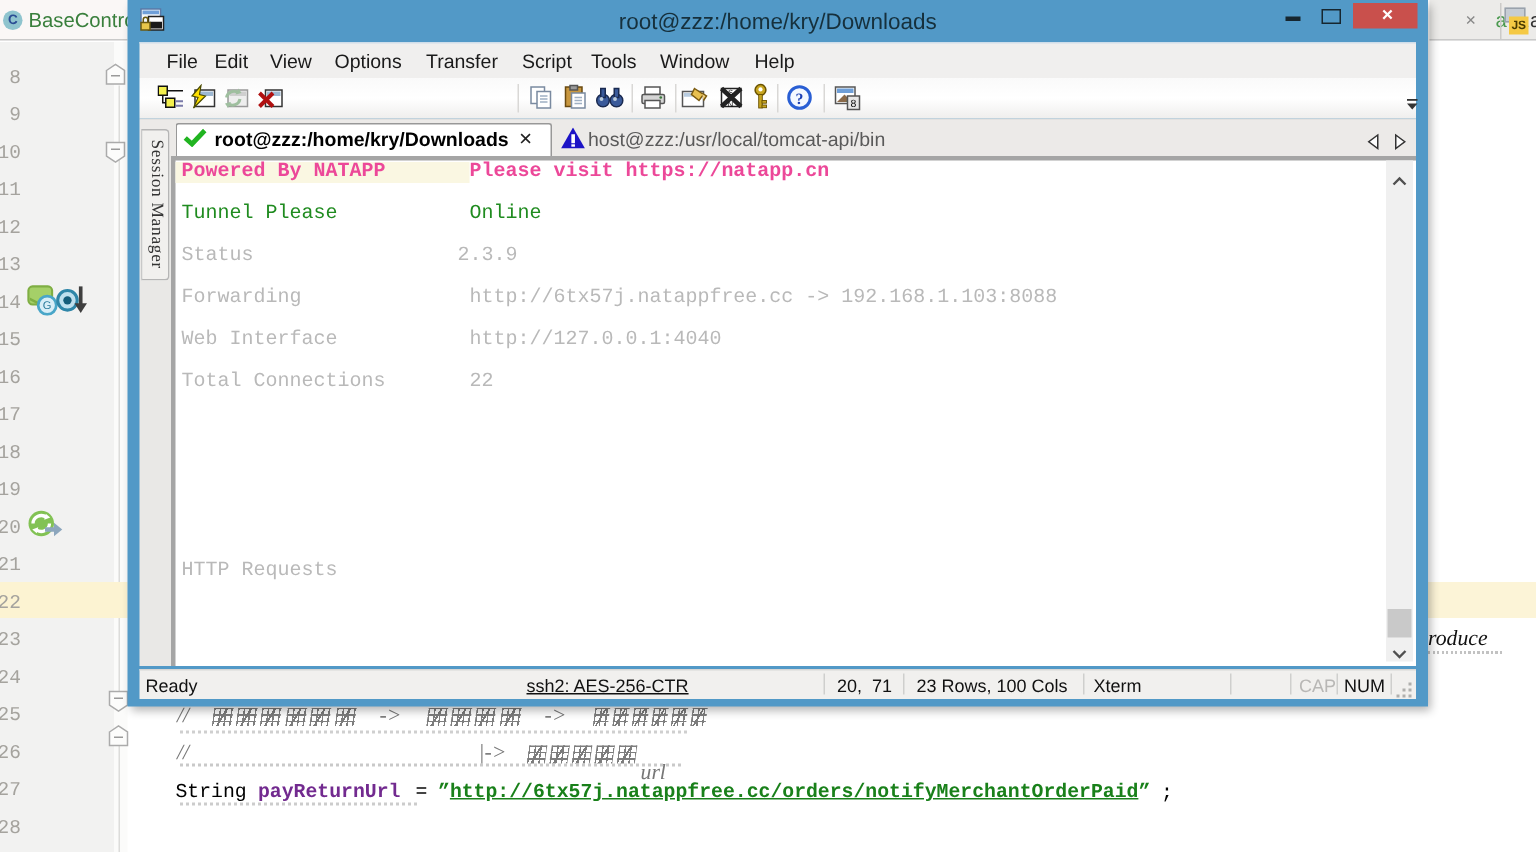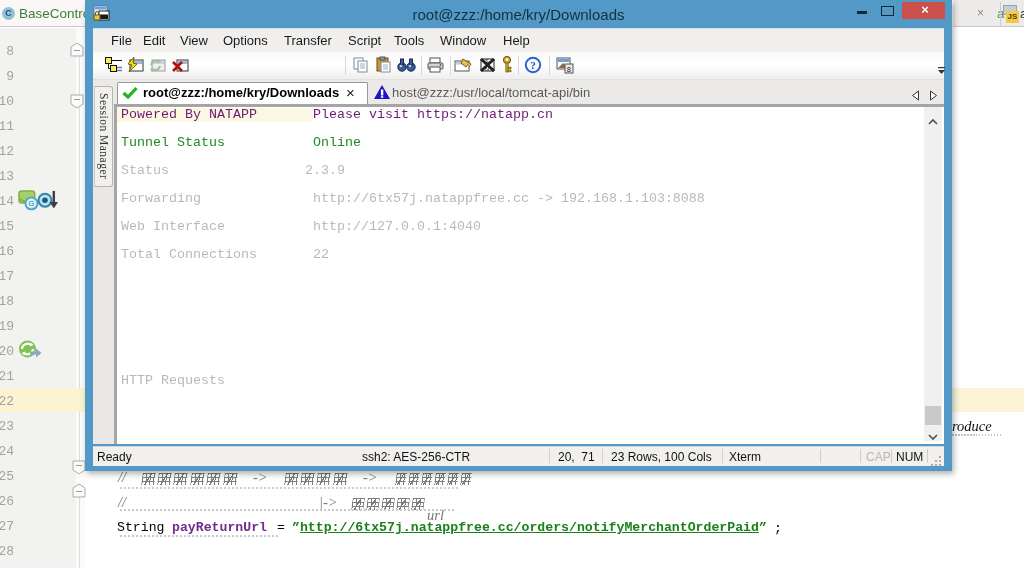--- a/index.html
+++ b/index.html
@@ -14,21 +14,21 @@
 background:
  linear-gradient(115deg,transparent 44%,#747474 44% 52%,transparent 52%),
  repeating-linear-gradient(to right,#787878 0 1px,transparent 1px 3.8px),
  repeating-linear-gradient(to bottom,#787878 0 1px,transparent 1px 4.2px);
 opacity:.95;transform:skewX(-8deg);}
 .fold{position:absolute;width:14px;height:15px;}
 .mi{position:absolute;top:33px;font-size:13px;color:#1a1a1a;}
 .tsep{position:absolute;top:56px;width:1px;height:19px;background:#d9d8d6;}
 .st{position:absolute;top:450px;font-size:12px;color:#111;}
 .ssep{position:absolute;top:449px;width:1px;height:14px;background:#cfcfcd;}
-.tc{color:#701a75;font-weight:normal;}
+.tc{color:#ec4899;font-weight:bold;}
 .tg{color:#1f8b1f;}
 .te{color:#b9b9b9;}
 .cmt{color:#777777;font-style:italic;font-family:"Liberation Serif",serif;font-size:14.5px;white-space:pre;}
 </style>
 </head>
 <body>
 <div id="stage">
 
 <div class="abs" style="left:0;top:0;width:85px;height:27px;background:#faf7f6;border-bottom:1px solid #c9c9c9;"></div>
 <div class="abs" style="left:2px;top:7px;width:13px;height:13px;border-radius:50%;background:#8fc4ce;color:#2b4d94;font-size:9px;font-weight:bold;text-align:center;line-height:13px;">C</div>
@@ -295,21 +295,21 @@
 </div>
 
 <div class="abs" style="left:93px;top:104px;width:21px;height:340px;background:#e9e8e6;"></div>
 <div class="abs" style="left:94px;top:86px;width:19px;height:101px;background:#f1f0ee;border:1px solid #b5b5b5;border-left:1px solid #c8c8c8;border-radius:0 3px 3px 0;"></div>
 <div class="abs serif" style="left:98px;top:93px;writing-mode:vertical-lr;font-size:11.5px;color:#333;letter-spacing:.5px;">Session Manager</div>
 
 <div class="abs" style="left:114px;top:104px;width:830px;height:340px;background:#fff;border-top:3px solid #a5a5a5;border-left:3px solid #a5a5a5;"></div>
 <div class="abs" style="left:117px;top:108px;width:196px;height:14px;background:#faf7e2;"></div>
 <pre class="abs mono" id="term" style="left:121px;top:108px;font-size:13.333px;line-height:14px;"><span class="tc">Powered By NATAPP       Please visit https://natapp.cn</span>
 
-<span class="tg">Tunnel Status           Online</span>
+<span class="tg">Tunnel Please           Online</span>
 
 <span class="te">Status                 2.3.9</span>
 
 <span class="te">Forwarding              http://6tx57j.natappfree.cc -&gt; 192.168.1.103:8088</span>
 
 <span class="te">Web Interface           http://127.0.0.1:4040</span>
 
 <span class="te">Total Connections       22</span>
 
 
@@ -329,21 +329,21 @@
 </div>
 <div class="abs" style="left:928px;top:427px;width:10px;height:8px;">
   <svg width="10" height="8">
         <path d="M1 2 L5 6 L9 2" stroke="#505050" stroke-width="1.6" fill="none"></path>
       </svg>
 </div>
 <div class="abs" style="left:925px;top:406px;width:16px;height:19px;background:#c9c9c9;"></div>
 
 <div class="abs" style="left:93px;top:446px;width:851px;height:20px;background:#f1f0ee;border-top:1px solid #d8d7d5;"></div>
 <div class="st" style="left:97px;">Ready</div>
-<div class="st" style="left:362px;">ssh2: AES-256-CTR</div>
+<div class="st" style="left:351px;text-decoration:underline;">ssh2: AES-256-CTR</div>
 <div class="ssep" style="left:549px;"></div>
 <div class="st" style="left:558px;">20,&nbsp;&nbsp;71</div>
 <div class="ssep" style="left:602px;"></div>
 <div class="st" style="left:611px;">23 Rows, 100 Cols</div>
 <div class="ssep" style="left:722px;"></div>
 <div class="st" style="left:729px;">Xterm</div>
 <div class="ssep" style="left:820px;"></div>
 <div class="ssep" style="left:860px;"></div>
 <div class="st" style="left:866px;color:#b8b7b5;">CAP</div>
 <div class="ssep" style="left:891px;"></div>

